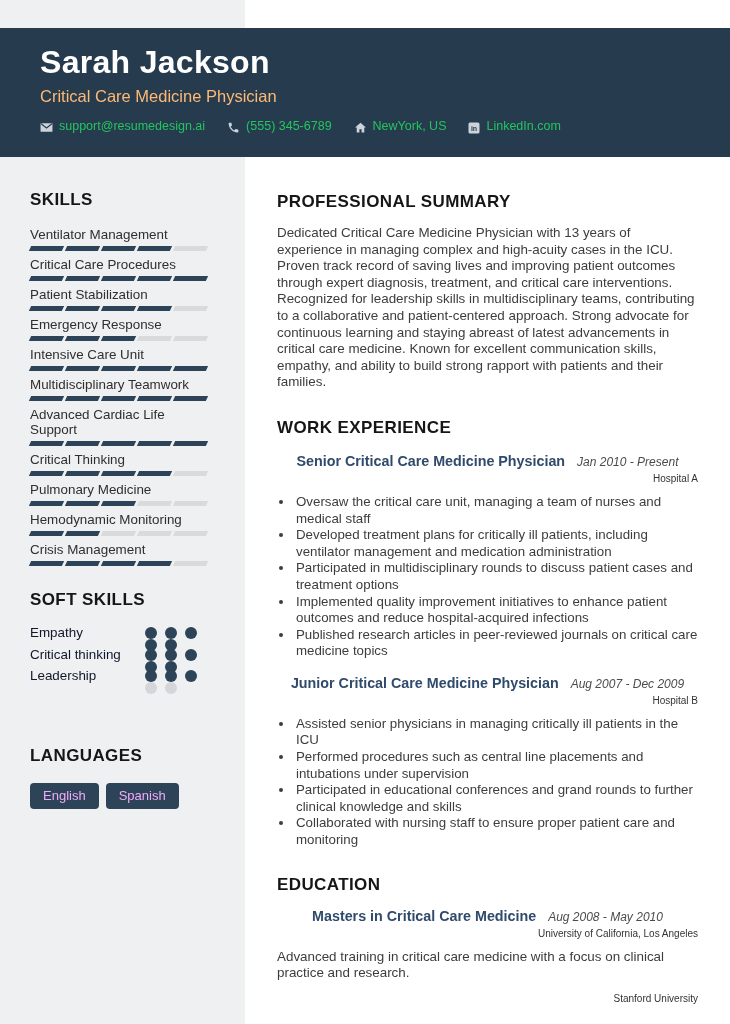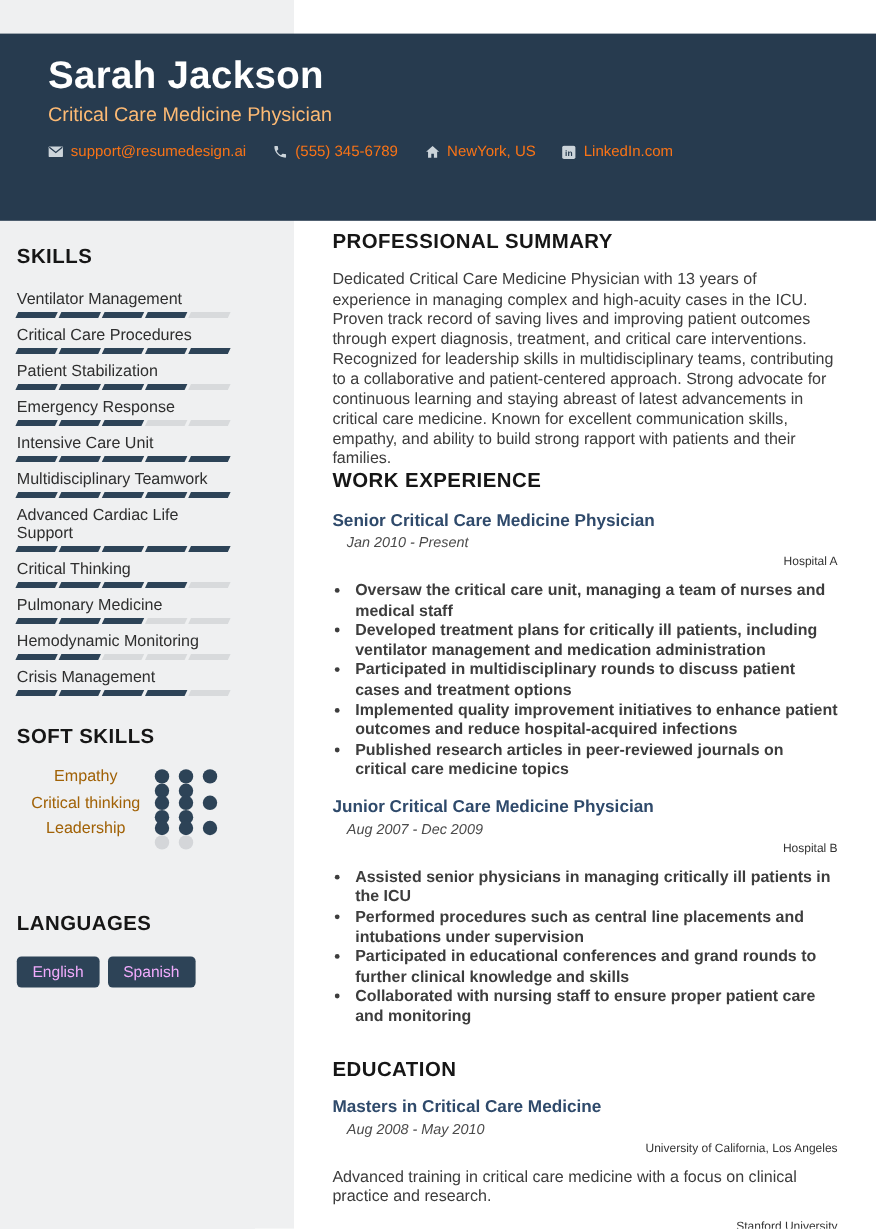--- a/index.html
+++ b/index.html
@@ -11,61 +11,61 @@
   }
   *{box-sizing:border-box;}
   html,body{margin:0;padding:0;}
   body{
     width:730px;height:1024px;position:relative;overflow:hidden;
     background:#ffffff;font-family:"Liberation Sans",sans-serif;
   }
   .sidebar-bg{position:absolute;left:0;top:0;width:245px;height:1024px;background:#eff0f1;}
 
   
-  .header{position:absolute;left:0;top:28px;width:730px;height:156px;background:var(--navy);padding:16px 0 0 40px;}
+  .header{position:absolute;left:0;top:28px;width:730px;height:129px;background:var(--navy);padding:16px 0 0 40px;}
   .name{font-size:32px;font-weight:700;color:#ffffff;line-height:37px;letter-spacing:.3px;}
   .headline{font-size:16.5px;color:#fdba74;margin-top:5px;line-height:20px;}
   .contact-row{display:flex;align-items:center;gap:22px;margin-top:13px;}
-  .contact{display:flex;align-items:center;gap:6px;font-size:12.5px;color:#f97316;line-height:15px;}
+  .contact{display:flex;align-items:flex-end;gap:6px;font-size:12.5px;color:#22c55e;line-height:15px;}
   .contact svg{display:block;}
 
   
-  .sidebar{position:absolute;left:14px;top:157px;width:184px;padding-top:47px;}
+  .sidebar{position:absolute;left:30px;top:157px;width:184px;padding-top:33px;}
   .side-heading,.main-heading{font-size:17px;font-weight:700;color:#161616;letter-spacing:.4px;line-height:20px;}
   .skills-list{margin-top:17px;}
   .skill{margin-bottom:6px;}
   .skill-label{font-size:13.4px;color:#2f2f2f;line-height:15px;}
   .skill-bar{display:flex;gap:3px;margin-top:4px;height:5px;margin-bottom:6px;}
   .seg{width:33px;height:5px;transform:skewX(-25deg);}
   .seg.on{background:var(--accent);}
   .seg.off{background:var(--light-seg);}
 
   .soft-heading{margin-top:24px;}
   .soft-list{margin-top:15px;}
   .soft-row{display:flex;height:21.5px;}
-  .soft-label{width:120px;font-size:13.4px;color:#a16207;line-height:16px;text-align:center;}
+  .soft-label{width:120px;font-size:13.4px;color:#0f172a;line-height:16px;}
   .dots{display:flex;flex-wrap:wrap;width:72px;column-gap:8px;row-gap:0;height:12px;margin-top:2px;}
   .dot{width:12px;height:12px;border-radius:50%;}
   .dot.on{background:var(--accent);}
   .dot.off{background:#d4d6d9;}
 
   .lang-heading{margin-top:56px;}
   .lang-badges{display:flex;gap:7px;margin-top:17px;}
   .badge{background:var(--accent);color:#f0abfc;font-size:13px;padding:5px 13px;border-radius:4px;line-height:16px;}
 
   
   .main{position:absolute;left:277px;top:157px;width:421px;padding-top:35px;}
   .summary{margin-top:13px;font-size:13.4px;line-height:16.6px;color:var(--body);}
-  .xp-heading{}
+  .xp-heading{margin-top:27px;}
   .job{margin-top:15px;}
-  .entry-head{display:flex;justify-content:center;align-items:flex-start;flex-direction:column;}
+  .entry-head{display:flex;justify-content:center;align-items:flex-start;}
   .entry-title{font-size:14.3px;font-weight:700;color:var(--blue);line-height:17px;}
   .entry-dates{font-size:12px;font-style:italic;color:#4b4b4b;line-height:15px;margin:2px 0 0 12px;white-space:nowrap;}
   .entry-sub{font-size:10px;color:#333333;margin-top:1px;line-height:16px;text-align:right;}
-  .job ul{margin:7px 0 0;padding-left:17px;list-style:disc;font-weight:bold;}
+  .job ul{margin:7px 0 0;padding-left:17px;list-style:disc;}
   .job li{font-size:13.3px;line-height:16.6px;color:var(--body);padding-left:2px;}
   .edu-heading{margin-top:26px;}
   .edu{margin-top:13px;}
   .edu + .edu{margin-top:9px;}
   .edu-desc{margin-top:7px;font-size:13.4px;line-height:16.6px;color:var(--body);}
 </style>
 </head>
 <body>
 
 <div class="sidebar-bg"></div>

